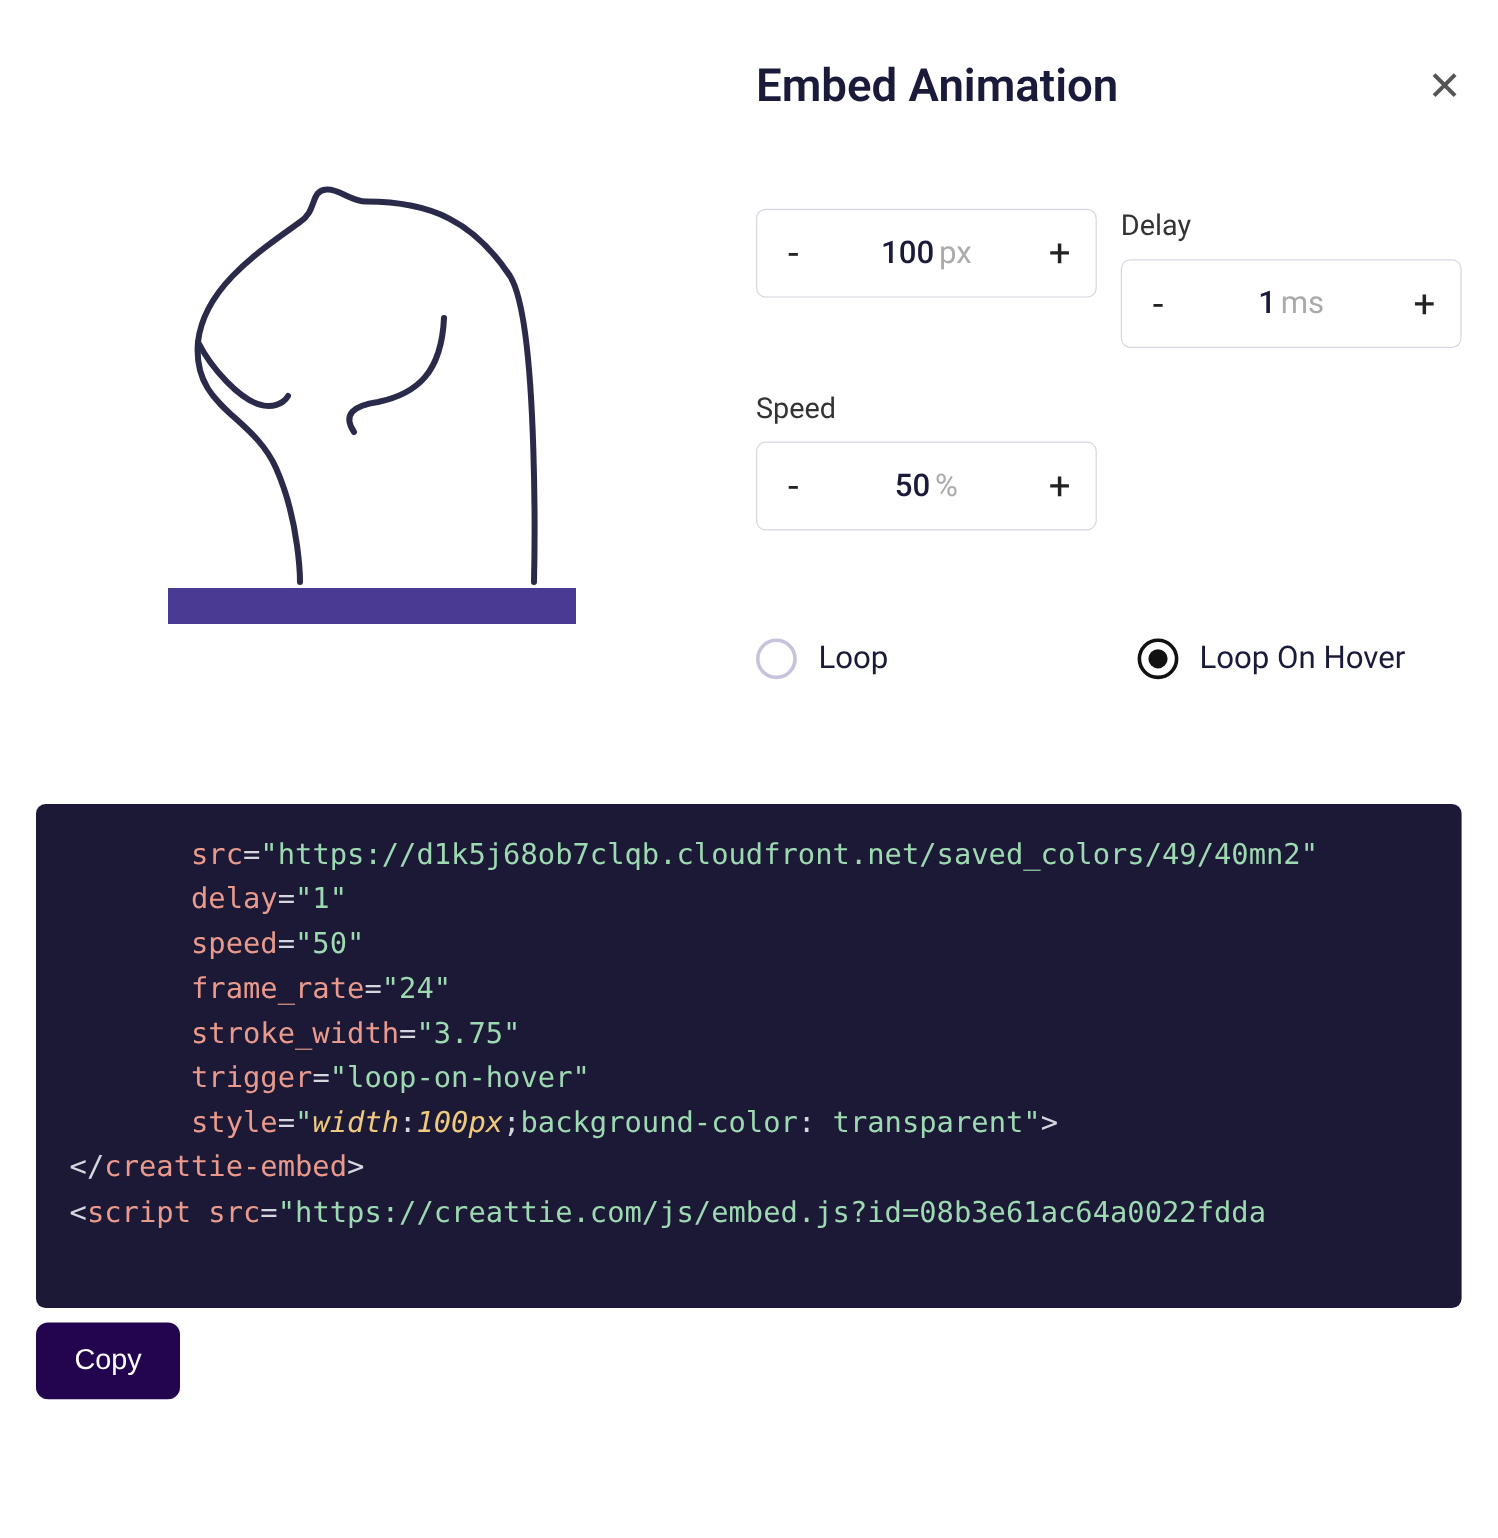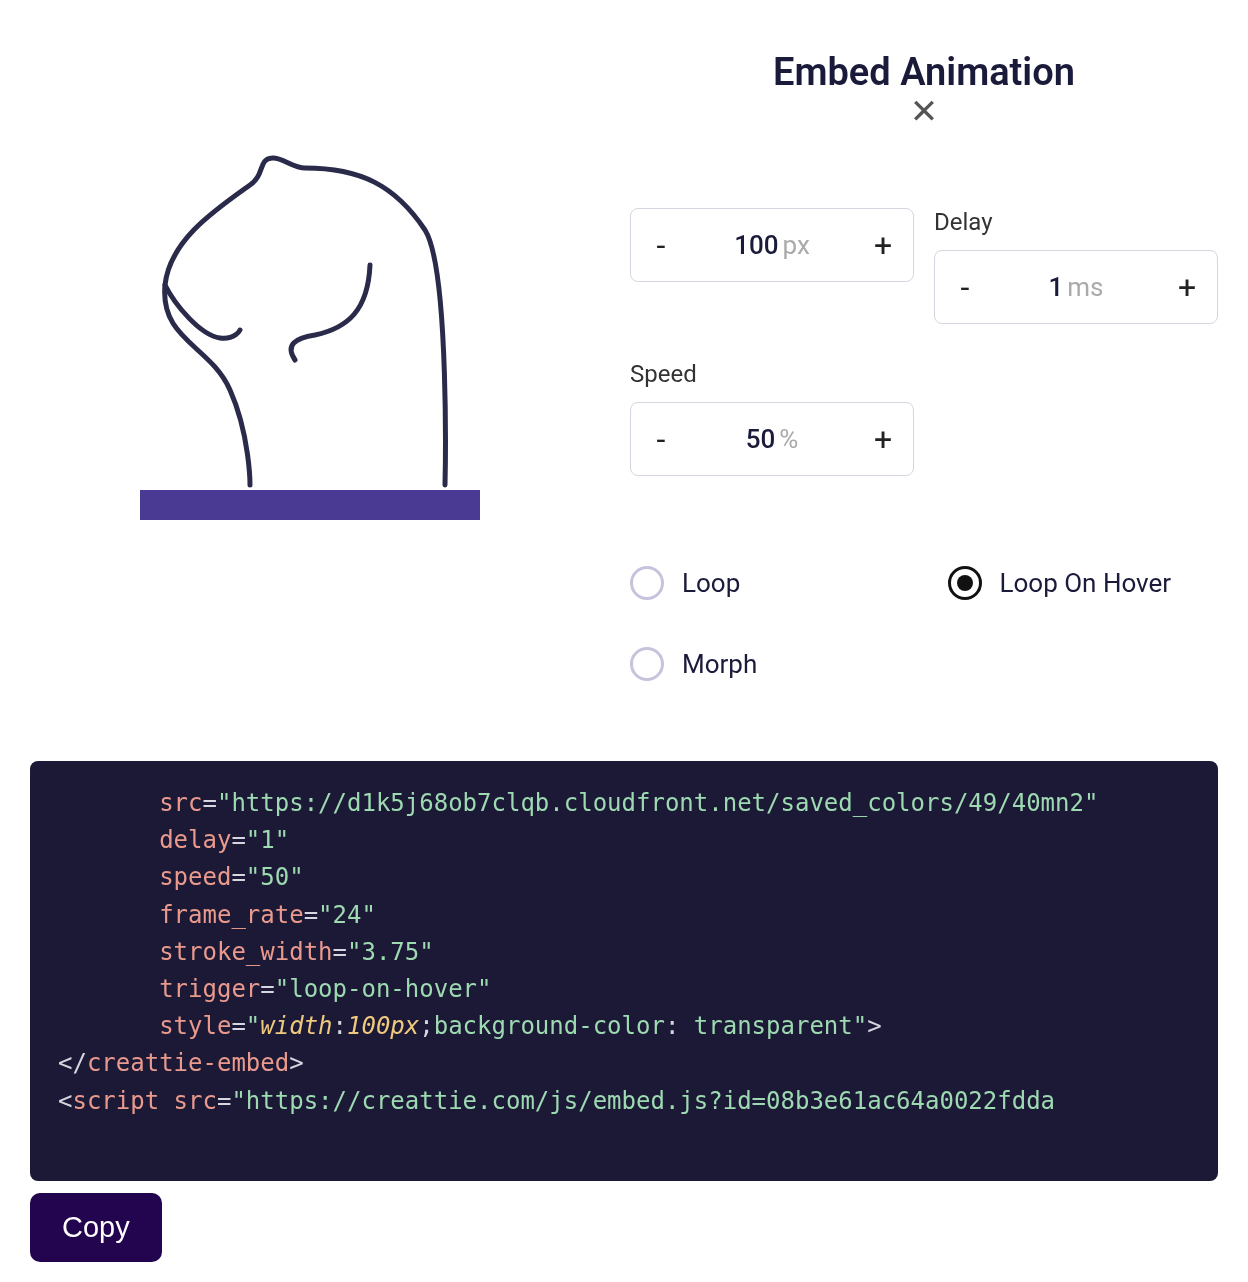--- a/index.html
+++ b/index.html
@@ -32,21 +32,20 @@
 }
 .controls-pane {
   flex: 1;
   padding-top: 20px;
 }
 .header-row {
   display: flex;
   justify-content: space-between;
   align-items: center;
   margin-bottom: 80px;
-  flex-direction: column;
 }
 .title {
   font-size: 38px;
   font-weight: 600;
   color: #1a1a3a;
 }
 .close-btn {
   font-size: 34px;
   color: #555;
   cursor: pointer;
@@ -158,21 +157,21 @@
 .cp { color: #d6d6e0; }
 .ct { color: #e99a8c; }
 .cv { color: #efc97e; font-style: italic; }
 .copy-btn {
   margin-top: 12px;
   background: #23044e;
   color: #fff;
   border: none;
   border-radius: 10px;
   padding: 18px 32px;
-  font-size: 29px;
+  font-size: 24px;
   cursor: pointer;
 }
 </style>
 </head>
 <body>
 
 <div class="modal">
 
   <div class="top-row">
 
@@ -234,24 +233,20 @@
       <div class="radio-grid">
         <div class="radio-item">
           <div class="radio-circle"></div>
           <div class="radio-label">Loop</div>
         </div>
         <div class="radio-item">
           <div class="radio-circle selected">
               <div class="radio-dot"></div>
             </div>
           <div class="radio-label">Loop On Hover</div>
-        </div>
-        <div class="radio-item">
-          <div class="radio-circle"></div>
-          <div class="radio-label">Morph</div>
         </div>
       </div>
 
     </div>
   </div>
 
   <div class="code-block" id="code-block">       <span class="ca">src</span><span class="cp">=</span><span class="cs">"https://d1k5j68ob7clqb.cloudfront.net/saved_colors/49/40mn2"</span>
        <span class="ca">delay</span><span class="cp">=</span><span class="cs">"1"</span>
        <span class="ca">speed</span><span class="cp">=</span><span class="cs">"50"</span>
        <span class="ca">frame_rate</span><span class="cp">=</span><span class="cs">"24"</span>

